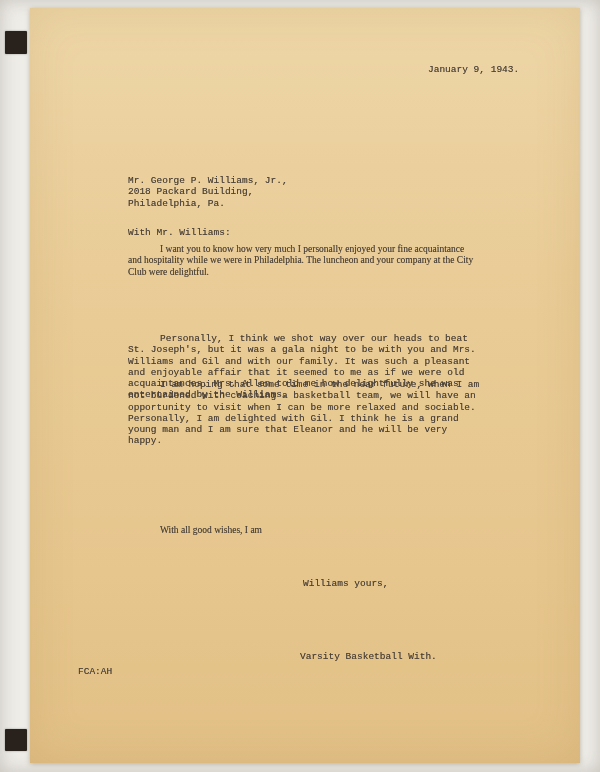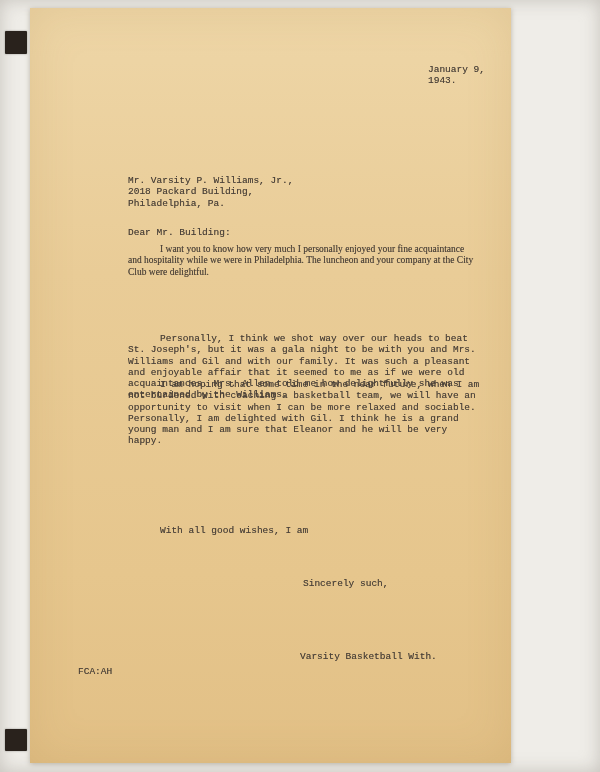--- a/index.html
+++ b/index.html
@@ -9,21 +9,21 @@
     position:relative;
     width:600px; height:772px;
     background:#efede8;
     overflow:hidden;
     box-shadow: inset 0 0 18px rgba(120,115,105,0.35);
   }
 
   .paper {
     position:absolute;
     left:30px; top:8px;
-    width:481px; height:755px;
+    width:550px; height:755px;
     background: linear-gradient(180deg, #eed6a7 0%, #e9cc97 35%, #e6c68d 75%, #e2c086 100%);
     box-shadow: 0 1px 5px rgba(90,75,50,0.35), inset 0 0 45px rgba(165,125,65,0.18);
   }
 
   .corner-mount {
     position:absolute;
     width:22px; height:23px;
     background:#29221c;
     border-radius:1px;
     box-shadow: 0 0 2px rgba(0,0,0,0.4);
@@ -45,54 +45,54 @@
   .date-line      { left:398px; top:56px; }
   .recipient      { left:98px;  top:167px; }
   .salutation     { left:98px;  top:219px; }
 
   .para { left:98px; width:352px; text-indent:32px; text-align:left; }
   .para-1 { top:236px;font-family:Liberation Serif, serif; }
   .para-2 { top:281px;margin-top:44px; }
   .para-3 { top:371px; }
   .para-4 { top:438px; }
 
-  .closing-line   { left:98px;  top:517px; text-indent:32px; width:352px; }
+  .closing-line   { left:98px;  top:517px; text-indent:32px; width:352px;font-family:Liberation Serif, serif; }
   .signoff        { left:273px; top:570px; }
   .signature-block{ left:270px; top:643px; }
   .initials       { left:48px;  top:658px; }
 
   .addr-line, .sig-line { display:block; }
 </style>
 </head>
 <body>
 
 <div class="scan">
 
   <div class="corner-mount top"></div>
   <div class="corner-mount bottom"></div>
 
   <div class="paper">
 
     <div class="tw date-line">January 9, 1943.</div>
 
     <div class="tw recipient">
-      <span class="addr-line">Mr. Varsity P. Williams, Jr.,</span>
+      <span class="addr-line">Mr. George P. Williams, Jr.,</span>
       <span class="addr-line">2018 Packard Building,</span>
       <span class="addr-line">Philadelphia, Pa.</span>
     </div>
 
-    <div class="tw salutation">Dear Mr. Building:</div>
+    <div class="tw salutation">With Mr. Williams:</div>
 
     <p class="tw para para-1">I want you to know how very much I personally enjoyed your fine acquaintance and hospitality while we were in Philadelphia. The luncheon and your company at the City Club were delightful.</p>
     <p class="tw para para-2">Personally, I think we shot way over our heads to beat St. Joseph's, but it was a gala night to be with you and Mrs. Williams and Gil and with our family. It was such a pleasant and enjoyable affair that it seemed to me as if we were old acquaintances. Mrs. Allen told me how delightfully she was entertained by the Williams.</p>
     <p class="tw para para-3">I am hoping that some time in the near future, when I am not burdened with coaching a basketball team, we will have an opportunity to visit when I can be more relaxed and sociable. Personally, I am delighted with Gil. I think he is a grand young man and I am sure that Eleanor and he will be very happy.</p>
 
     <div class="tw closing-line">With all good wishes, I am</div>
 
-    <div class="tw signoff">Sincerely such,</div>
+    <div class="tw signoff">Williams yours,</div>
 
     <div class="tw signature-block">
       <span class="sig-line">Varsity Basketball With.</span>
     </div>
 
     <div class="tw initials">FCA:AH</div>
 
   </div>
 </div>
 

